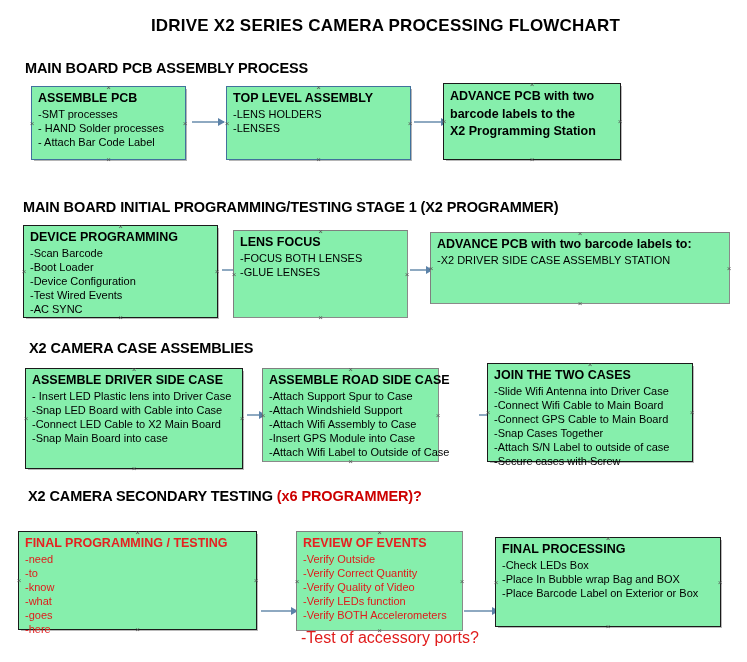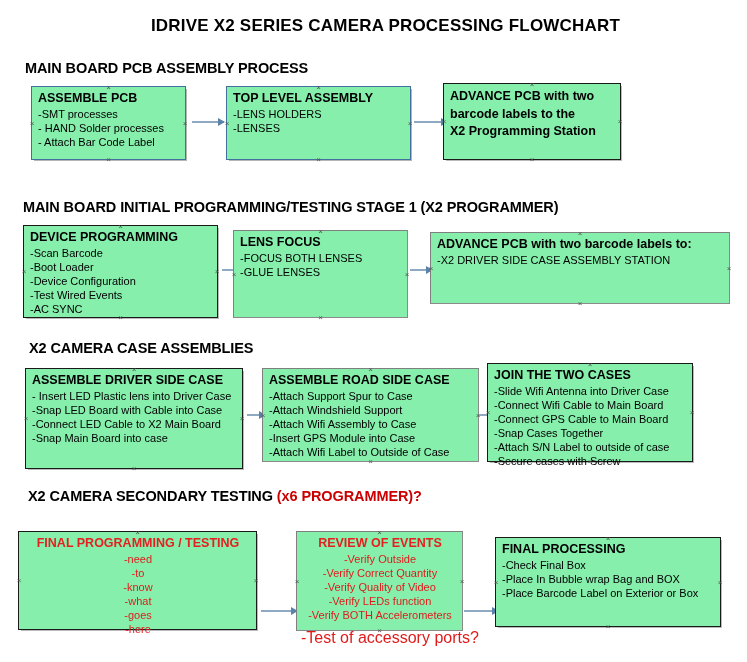--- a/index.html
+++ b/index.html
@@ -77,21 +77,20 @@
     margin-bottom: 1px;
   }
   .node-line {
     font-size: 11px;
     line-height: 14px;
     white-space: nowrap;
   }
   .node.red .node-title,
   .node.red .node-line {
     color: #e01b1b;
-    text-align: center;
   }
   .node.red .node-title { color: #e62020; }
 
   .node.all-bold .node-line { font-weight: bold; font-size: 12.5px; line-height: 17px; }
 
   
   .overflow-line {
     position: absolute;
     left: 4px;
     font-size: 16px;
@@ -225,21 +224,21 @@
     <div class="node-line">-Connect LED Cable to X2 Main Board</div>
     <div class="node-line">-Snap Main Board into case</div>
     <span class="handle" style="left:50%; top:0;"></span>
     <span class="handle" style="left:50%; top:100%;"></span>
     <span class="handle" style="left:0; top:50%;"></span>
     <span class="handle" style="left:100%; top:50%;"></span>
   </div>
 
   <div class="arrow" style="left:247px; top:414px; width:18px;"></div>
 
-  <div class="node gray-border" style="left:262px; top:368px; width:217px; height:94px;">
+  <div class="node gray-border" style="left:262px; top:368px; width:177px; height:94px;">
     <div class="node-title">ASSEMBLE ROAD SIDE CASE</div>
     <div class="node-line">-Attach Support Spur to Case</div>
     <div class="node-line">-Attach Windshield Support</div>
     <div class="node-line">-Attach Wifi Assembly to Case</div>
     <div class="node-line">-Insert GPS Module into Case</div>
     <div class="node-line">-Attach Wifi Label to Outside of Case</div>
     <span class="handle" style="left:50%; top:0;"></span>
     <span class="handle" style="left:50%; top:100%;"></span>
     <span class="handle" style="left:0; top:50%;"></span>
     <span class="handle" style="left:100%; top:50%;"></span>
@@ -292,21 +291,21 @@
     <span class="handle" style="left:50%; top:0;"></span>
     <span class="handle" style="left:50%; top:100%;"></span>
     <span class="handle" style="left:0; top:50%;"></span>
     <span class="handle" style="left:100%; top:50%;"></span>
   </div>
 
   <div class="arrow" style="left:464px; top:610px; width:34px;"></div>
 
   <div class="node black-border" style="left:495px; top:537px; width:226px; height:90px;">
     <div class="node-title">FINAL PROCESSING</div>
-    <div class="node-line"> -Check Final Box</div>
+    <div class="node-line"> -Check LEDs Box</div>
     <div class="node-line">-Place In Bubble wrap Bag and BOX</div>
     <div class="node-line">-Place Barcode Label on Exterior or Box</div>
     <span class="handle" style="left:50%; top:0;"></span>
     <span class="handle" style="left:50%; top:100%;"></span>
     <span class="handle" style="left:0; top:50%;"></span>
     <span class="handle" style="left:100%; top:50%;"></span>
   </div>
 
 </div>
 

